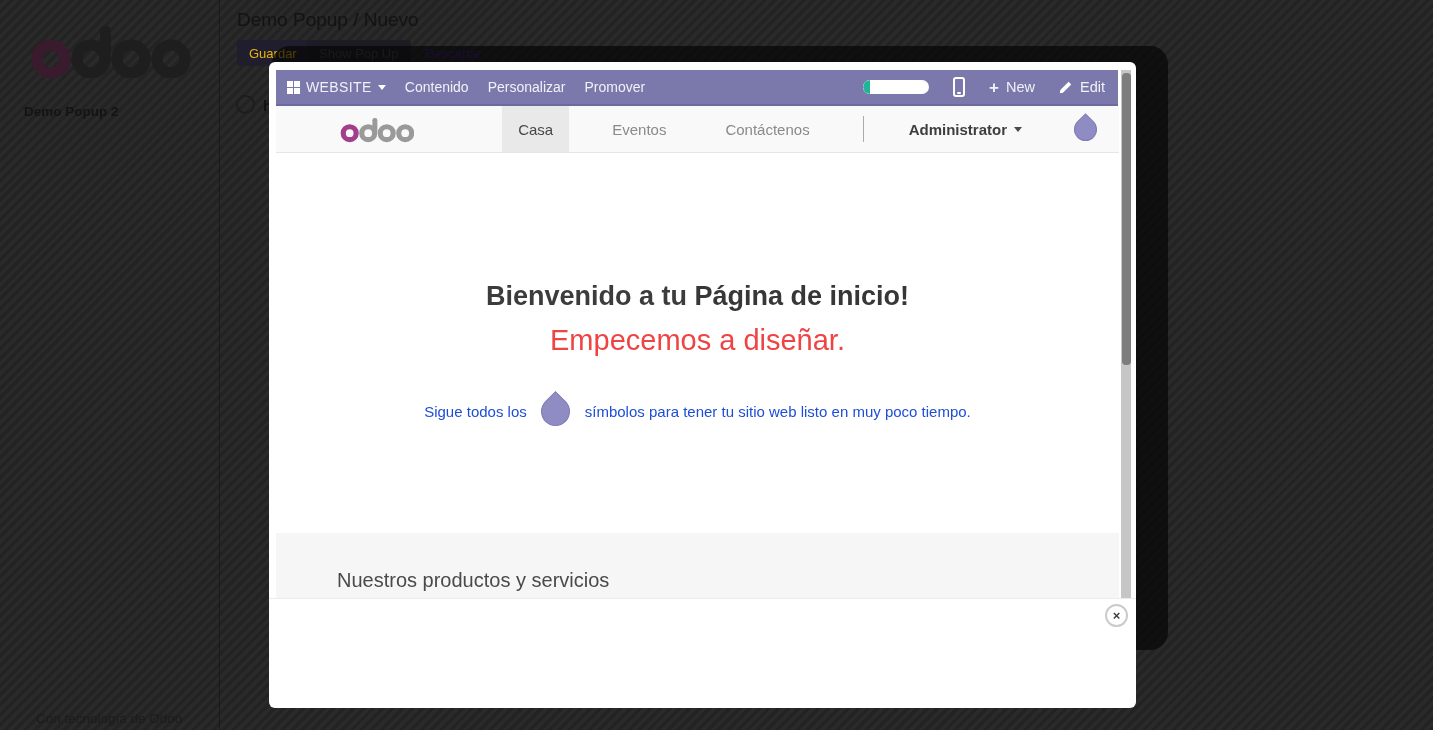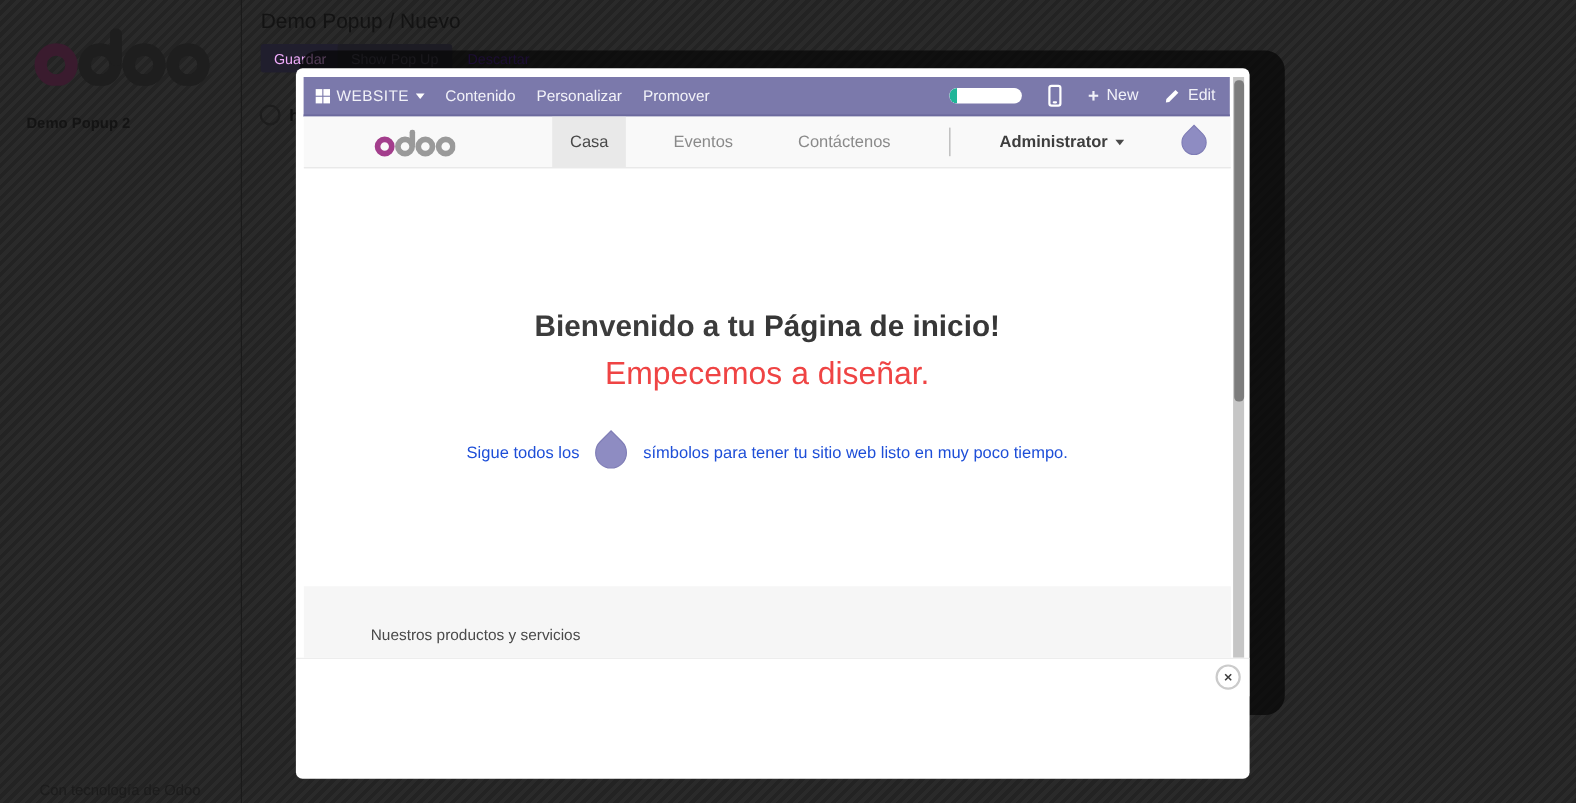--- a/index.html
+++ b/index.html
@@ -12,21 +12,21 @@
   
   .bd-sidebar { position:absolute; left:0; top:0; width:220px; height:730px;
     border-right:1px solid #1a1a1a; }
   .bd-logo { position:absolute; left:28px; top:24px; }
   .bd-sidebar-title { position:absolute; left:24px; top:104px; font-size:13.5px;
     font-weight:bold; color:#141414; }
   .bd-powered { position:absolute; left:36px; top:711px; font-size:13.5px; color:#1c1c1c; }
   .bd-breadcrumb { position:absolute; left:237px; top:9px; font-size:19px; color:#131313; }
   .bd-btn { position:absolute; top:40px; height:26px; font-size:13px; border:none;
     border-radius:3px; padding:0 12px; font-family:inherit; cursor:pointer; }
-  .bd-btn-save { left:237px; background:#201e2d; color:#f0abfc; }
+  .bd-btn-save { left:237px; background:#201e2d; color:#eab308; }
   .bd-btn-show { left:307px; background:#1d1c24; color:#45424e; }
   .bd-btn-discard { left:413px; background:transparent; color:#4c1d95; }
   .bd-radio { position:absolute; left:236px; top:95px; width:19px; height:19px;
     border:2px solid #1d1d1d; border-radius:50%; background:transparent; }
   .bd-radio-label { position:absolute; left:263px; top:97px; font-size:15px;
     font-weight:bold; color:#111; }
   
   .modal-shadow { position:absolute; left:272px; top:46px; width:896px; height:604px;
     border-radius:18px; background:rgba(5,5,5,0.68); }
   .modal { position:absolute; left:269px; top:62px; width:867px; height:646px;
@@ -88,21 +88,21 @@
   
   .hero { height:380px; text-align:center; }
   .hero-title { padding-top:128px; font-size:27px; color:#3c3c3c; }
   .hero-title .t-reg { font-weight:600; }
   .hero-title .t-bold { font-weight:800; color:#373737; }
   .hero-subtitle { margin-top:12px; font-size:29px; font-weight:400; color:#ef4444; }
   .hero-follow { margin-top:33px; display:inline-flex; align-items:center; gap:9px;
     font-size:15px; color:#1d4ed8; }
   
   .site-section { height:65px; background:#f6f6f6; }
-  .section-title { padding:36px 0 0 61px; font-size:14px; font-weight:400; color:#4a4a4a; }
+  .section-title { padding:36px 0 0 61px; font-size:20px; font-weight:400; color:#4a4a4a; }
   
   .modal-footer { position:absolute; left:0; top:536px; width:867px; height:35px;
     background:#fff; border-top:1px solid #ececec; }
   .close-btn { position:absolute; right:8px; top:5px; width:23px; height:23px;
     border-radius:50%; border:2px solid #cbcbcb; background:#fff; color:#3d3d3d;
     font-size:13px; font-weight:bold; display:flex; align-items:center;
     justify-content:center; cursor:pointer; font-family:inherit; line-height:1; }
 </style>
 </head>
 <body>

